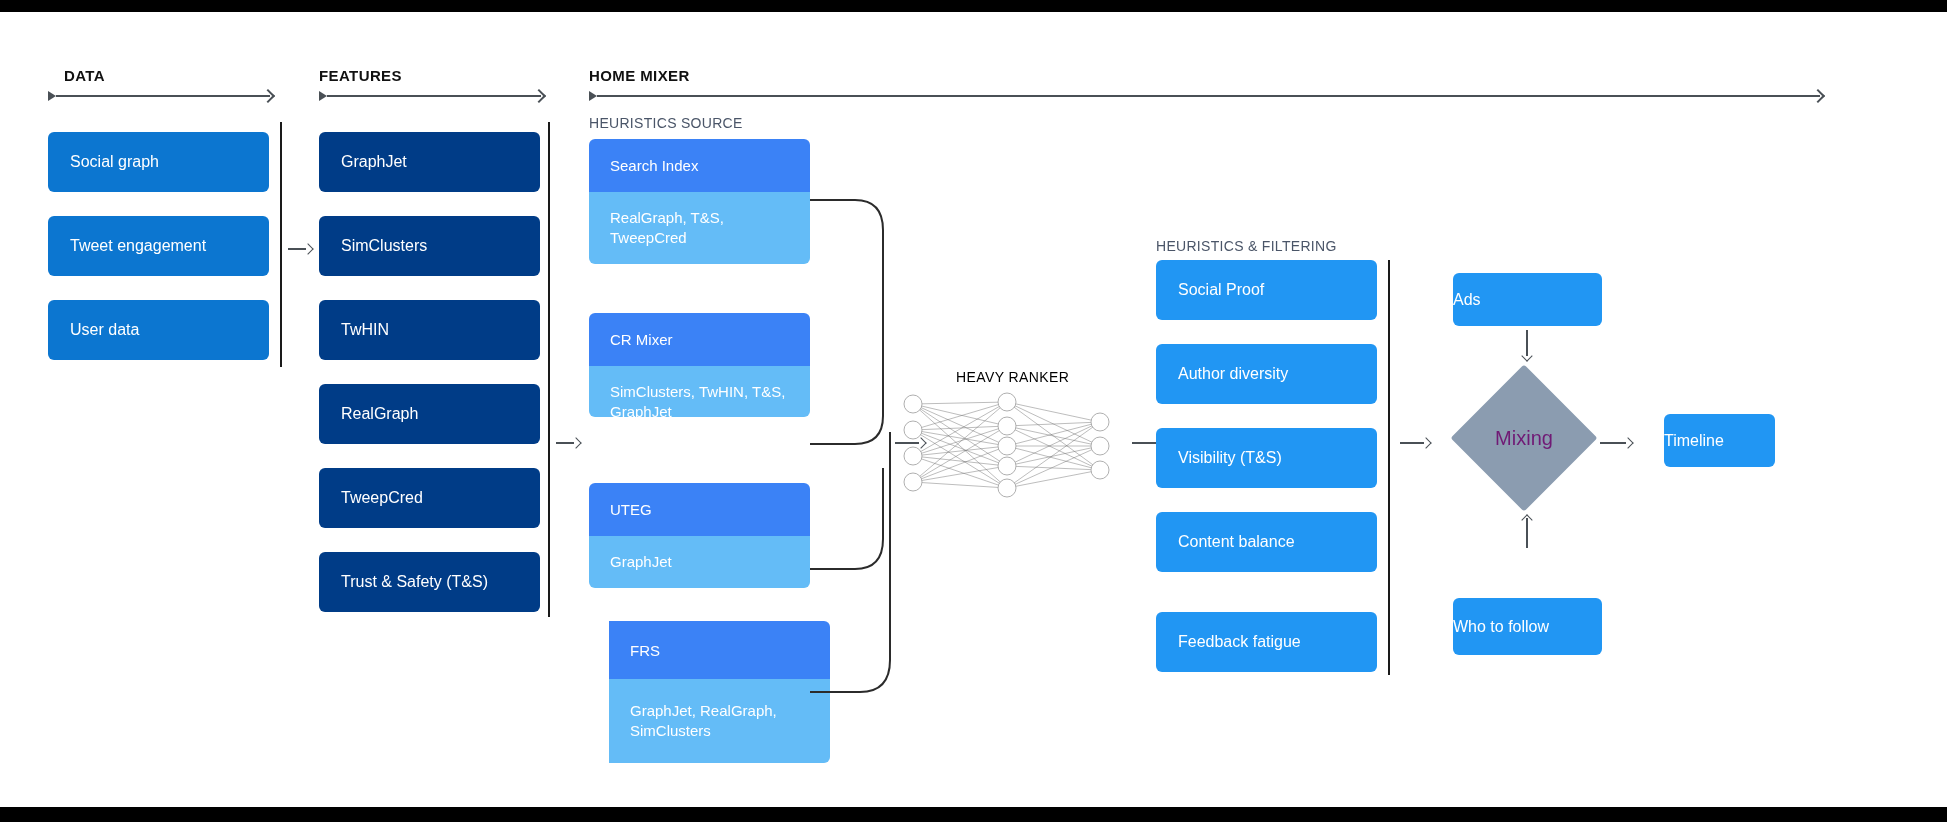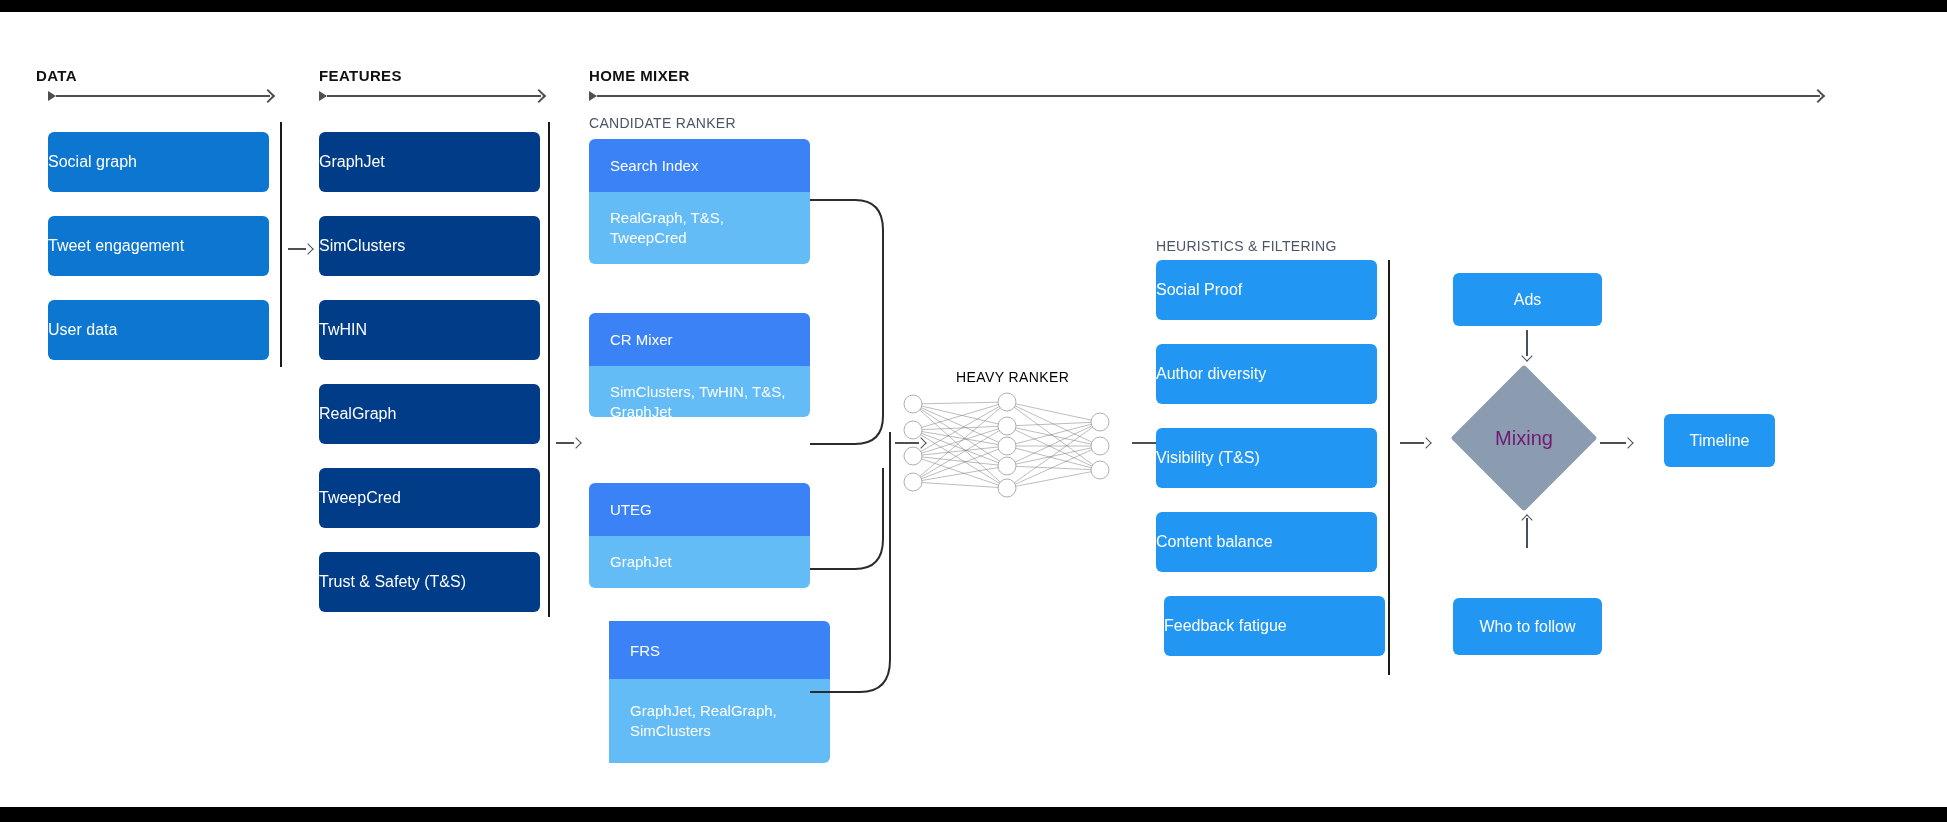--- a/index.html
+++ b/index.html
@@ -13,25 +13,25 @@
   .sublabel{position:absolute;font-size:14px;color:#4a5568;letter-spacing:.3px;}
 
   .axis{position:absolute;height:12px;}
   .axis .line{position:absolute;left:8px;top:5px;height:2px;background:#4a5056;}
   .axis .tail{position:absolute;left:0;top:1px;width:0;height:0;border-top:5px solid transparent;border-bottom:5px solid transparent;border-left:8px solid #4a5056;}
   .axis .head{position:absolute;top:0px;width:12px;height:12px;}
   .axis .head:before{content:"";position:absolute;right:1px;top:1px;width:8px;height:8px;border-top:2px solid #4a5056;border-right:2px solid #4a5056;transform:rotate(45deg);}
 
   .vdiv{position:absolute;width:2px;background:#1a1a1a;}
 
-  .card{position:absolute;border-radius:6px;display:flex;align-items:center;color:#fff;box-sizing:border-box;font-size:16px;}
+  .card{position:absolute;border-radius:6px;display:flex;align-items:center;color:#fff;box-sizing:border-box;padding-left:22px;font-size:16px;}
   .card.data{background:#0c76d0;}
   .card.feature{background:#003c87;}
   .card.heur{background:#2196f3;}
-  .card.plain{background:#2196f3;justify-content:center;padding-left:0;}
+  .card.plain{background:#2196f3;justify-content:flex-start;padding-left:0;}
 
   .cs{position:absolute;border-radius:6px;overflow:hidden;}
   .cs .head-row{background:#3b82f6;color:#fff;font-size:15px;display:flex;align-items:center;padding-left:21px;box-sizing:border-box;}
   .cs .body-row{background:#64bcf7;color:#fff;font-size:15px;display:flex;align-items:center;padding-left:21px;padding-right:8px;box-sizing:border-box;line-height:1.35;}
 
   .arrow-h{position:absolute;height:12px;}
   .arrow-h .ln{position:absolute;left:0;top:5px;height:1.6px;background:#4a5056;}
   .arrow-h .hd{position:absolute;top:0;width:12px;height:12px;}
   .arrow-h .hd:before{content:"";position:absolute;right:2px;top:2px;width:7px;height:7px;border-top:1.6px solid #4a5056;border-right:1.6px solid #4a5056;transform:rotate(45deg);}
 
@@ -49,42 +49,42 @@
 </style>
 </head>
 <body>
 
 <div id="stage">
   <div class="bar-top"></div>
   <div class="bar-bottom"></div>
 
   <div id="canvas">
 
-    <div class="stage-label" style="left:36px;top:55px;">DATA</div>
+    <div class="stage-label" style="left:64px;top:55px;">DATA</div>
     <div class="axis" style="left:48px;top:78px;width:226px;">
       <div class="tail"></div>
       <div class="line" style="width:214px;"></div>
       <div class="head" style="left:214px;"></div>
     </div>
 
     <div class="stage-label" style="left:319px;top:55px;">FEATURES</div>
     <div class="axis" style="left:319px;top:78px;width:226px;">
       <div class="tail"></div>
       <div class="line" style="width:214px;"></div>
       <div class="head" style="left:214px;"></div>
     </div>
 
     <div class="stage-label" style="left:589px;top:55px;">HOME MIXER</div>
     <div class="axis" style="left:589px;top:78px;width:1235px;">
       <div class="tail"></div>
       <div class="line" style="width:1223px;"></div>
       <div class="head" style="left:1223px;"></div>
     </div>
 
-    <div class="sublabel" style="left:589px;top:103px;">CANDIDATE RANKER</div>
+    <div class="sublabel" style="left:589px;top:103px;">HEURISTICS SOURCE</div>
     <div class="sublabel" style="left:1156px;top:226px;">HEURISTICS &amp; FILTERING</div>
     <div class="nn-title" style="left:956px;top:357px;">HEAVY RANKER</div>
 
     <div class="vdiv" style="left:280px;top:110px;height:245px;"></div>
     <div class="vdiv" style="left:548px;top:110px;height:495px;"></div>
     <div class="vdiv" style="left:1388px;top:248px;height:415px;"></div>
 
     <div class="card data" style="left:48px;top:120px;width:221px;height:60px;">
       <span>Social graph</span>
     </div>
@@ -221,21 +221,21 @@
     </div>
     <div class="card heur" style="left:1156px;top:332px;width:221px;height:60px;">
       <span>Author diversity</span>
     </div>
     <div class="card heur" style="left:1156px;top:416px;width:221px;height:60px;">
       <span>Visibility (T&amp;S)</span>
     </div>
     <div class="card heur" style="left:1156px;top:500px;width:221px;height:60px;">
       <span>Content balance</span>
     </div>
-    <div class="card heur" style="left:1156px;top:584px;width:221px;height:60px;margin-left:8px;">
+    <div class="card heur" style="left:1156px;top:600px;width:221px;height:60px;">
       <span>Feedback fatigue</span>
     </div>
 
     <div class="arrow-h" style="left:1400px;top:425px;width:32px;">
       <div class="ln" style="width:24px;"></div>
       <div class="hd" style="left:20px;"></div>
     </div>
 
     <div class="card plain" style="left:1453px;top:261px;width:149px;height:53px;">
       <span>Ads</span>

